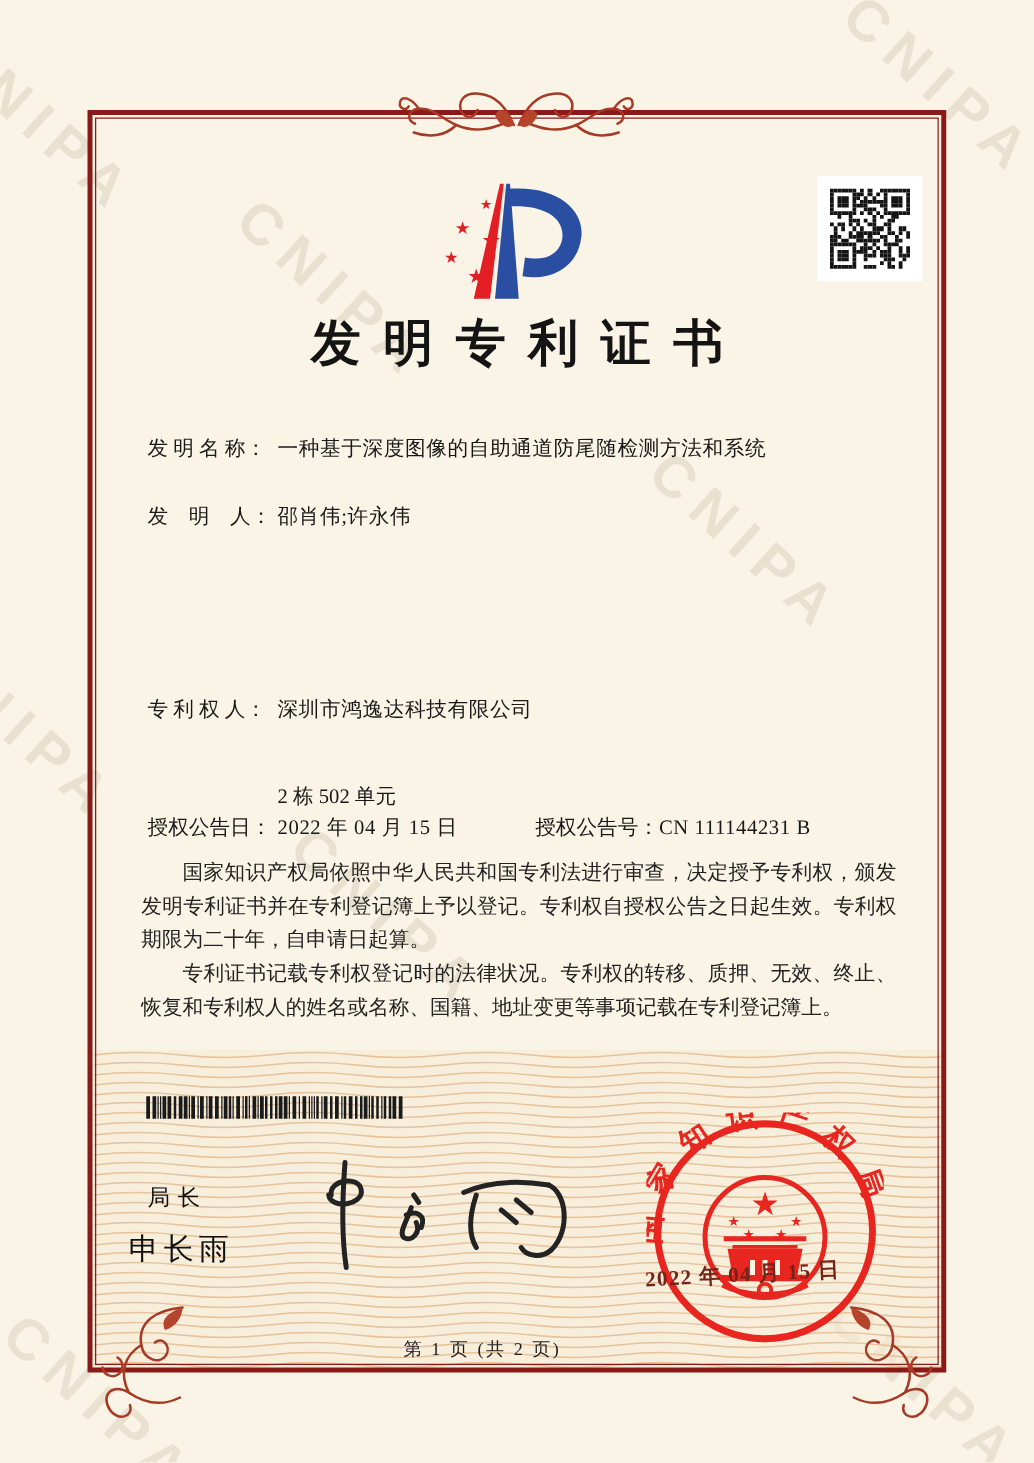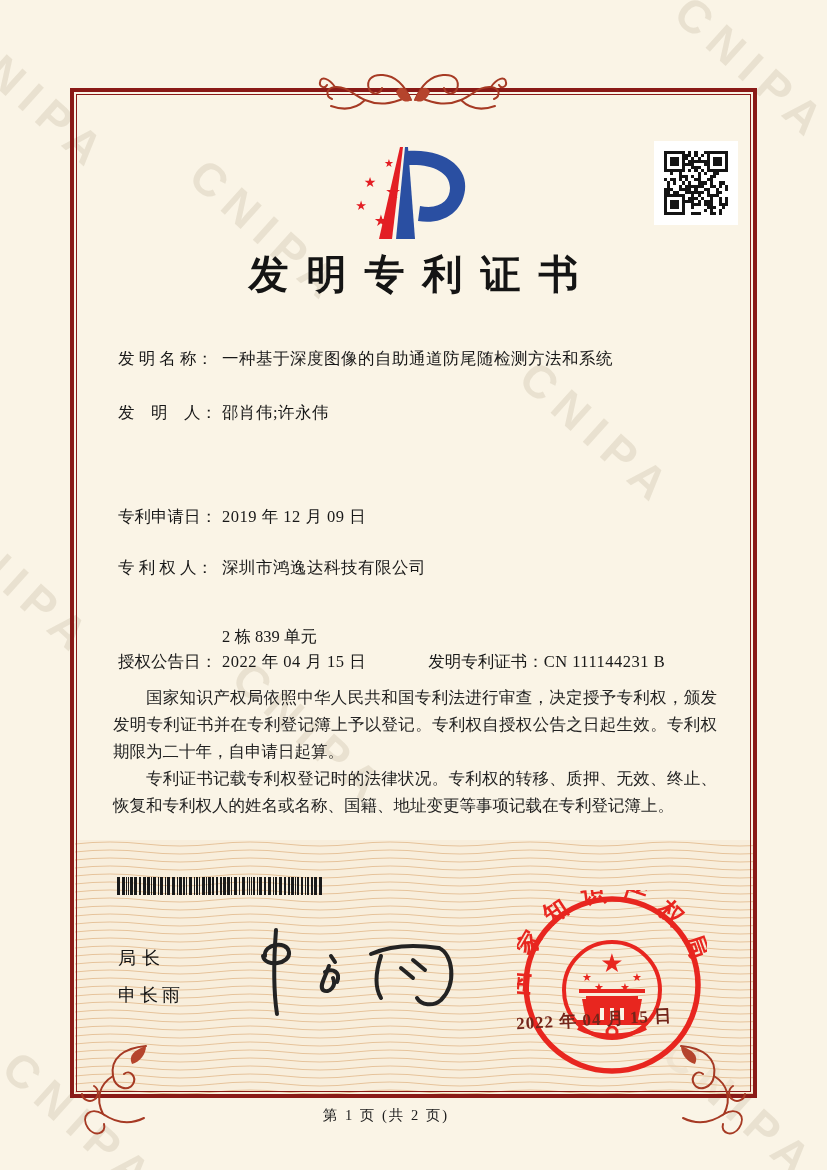--- a/index.html
+++ b/index.html
@@ -44,37 +44,37 @@
   .grant2{margin-left:62px;}
 
   .body-text{position:absolute;left:113px;top:684px;width:604px;font-size:16.5px;
              line-height:27px;color:#222;text-align:justify;}
   .body-text p{margin:0;text-indent:2em;}
 
   .barcode{position:absolute;left:117px;top:877px;width:212px;height:18px;font-size:0;}
   .barcode i{display:inline-block;height:100%;background:#1a1a1a;vertical-align:top;}
 
   .issuer-role{position:absolute;left:118px;top:946px;font-size:18px;color:#111;letter-spacing:6px;}
-  .issuer-name{position:absolute;left:118px;top:983px;font-size:18px;color:#111;letter-spacing:4px;text-align:center;}
+  .issuer-name{position:absolute;left:103px;top:983px;font-size:24px;color:#111;letter-spacing:4px;text-align:center;}
 
   .signature{position:absolute;left:243px;top:926px;}
   .signature path{stroke:#232323;stroke-width:4;fill:none;stroke-linecap:round;stroke-linejoin:round;}
 
   .seal{position:absolute;left:517px;top:890px;}
   .seal .ring{stroke:#e8261f;stroke-width:5.5;fill:none;}
   .seal .em{fill:#e8261f;}
   .seal .emo{stroke:#e8261f;fill:none;}
   .seal text.ringtxt{font-size:24px;font-weight:bold;fill:#e8261f;letter-spacing:14px;}
   .seal text.star{font-family:"DejaVu Sans",sans-serif;fill:#e8261f;text-anchor:middle;}
 
   .seal-date{position:absolute;left:516px;top:1008px;width:160px;font-size:17px;font-weight:bold;
              color:#74251a;letter-spacing:1px;transform:rotate(-3deg);white-space:nowrap;}
 
   .page-num{position:absolute;left:70px;top:1070px;width:632px;text-align:center;
-            font-size:14.5px;color:#1c1c1c;letter-spacing:2px;margin-top:36px;}
+            font-size:14.5px;color:#1c1c1c;letter-spacing:2px;}
 
   .cont-box{position:absolute;left:324px;top:1104px;width:152px;height:36px;background:#ffffff;
             display:flex;align-items:center;justify-content:center;}
   .cont-box span{font-size:15px;color:#111;letter-spacing:1px;}
 </style>
 </head>
 <body>
 
 <div class="page">
 
@@ -597,29 +597,26 @@
   </div>
 
   <div class="doc-title">发明专利证书</div>
 
   <div class="field" style="top:348px">
     <span class="flabel">发 明 名 称：</span><span class="fvalue">一种基于深度图像的自助通道防尾随检测方法和系统</span>
   </div>
   <div class="field" style="top:402px">
     <span class="flabel">发　明　人：</span><span class="fvalue">邵肖伟;许永伟</span>
   </div>
-  <div class="field" style="top:506px">
-    <span class="flabel">专利申请日：</span><span class="fvalue">2019 年 12 月 09 日</span>
-  </div>
   <div class="field" style="top:557px">
     <span class="flabel">专 利 权 人：</span><span class="fvalue">深圳市鸿逸达科技有限公司</span>
   </div>
-  <div class="addr2">2 栋 839 单元</div>
+  <div class="addr2">2 栋 502 单元</div>
   <div class="field" style="top:651px">
-    <span class="flabel">授权公告日：</span><span class="fvalue">2022 年 04 月 15 日</span><span class="grant2">发明专利证书：</span><span class="fvalue">CN 111144231 B</span>
+    <span class="flabel">授权公告日：</span><span class="fvalue">2022 年 04 月 15 日</span><span class="grant2">授权公告号：</span><span class="fvalue">CN 111144231 B</span>
   </div>
 
   <div class="body-text">
     <p>国家知识产权局依照中华人民共和国专利法进行审查，决定授予专利权，颁发发明专利证书并在专利登记簿上予以登记。专利权自授权公告之日起生效。专利权期限为二十年，自申请日起算。</p>
     <p>专利证书记载专利权登记时的法律状况。专利权的转移、质押、无效、终止、恢复和专利权人的姓名或名称、国籍、地址变更等事项记载在专利登记簿上。</p>
   </div>
 
   <div class="barcode"><i style="width: 3px; margin-right: 2px;"></i><i style="width: 3px; margin-right: 1px;"></i><i style="width: 1px; margin-right: 1px;"></i><i style="width: 1px; margin-right: 1px;"></i><i style="width: 3px; margin-right: 1px;"></i><i style="width: 3px; margin-right: 2px;"></i><i style="width: 2px; margin-right: 2px;"></i><i style="width: 3px; margin-right: 1px;"></i><i style="width: 3px; margin-right: 1px;"></i><i style="width: 1px; margin-right: 1px;"></i><i style="width: 3px; margin-right: 2px;"></i><i style="width: 1px; margin-right: 1px;"></i><i style="width: 3px; margin-right: 2px;"></i><i style="width: 1px; margin-right: 1px;"></i><i style="width: 3px; margin-right: 2px;"></i><i style="width: 3px; margin-right: 2px;"></i><i style="width: 1px; margin-right: 1px;"></i><i style="width: 3px; margin-right: 1px;"></i><i style="width: 2px; margin-right: 1px;"></i><i style="width: 1px; margin-right: 2px;"></i><i style="width: 3px; margin-right: 2px;"></i><i style="width: 1px; margin-right: 1px;"></i><i style="width: 2px; margin-right: 1px;"></i><i style="width: 1px; margin-right: 2px;"></i><i style="width: 3px; margin-right: 1px;"></i><i style="width: 1px; margin-right: 1px;"></i><i style="width: 3px; margin-right: 1px;"></i><i style="width: 2px; margin-right: 2px;"></i><i style="width: 2px; margin-right: 2px;"></i><i style="width: 2px; margin-right: 1px;"></i><i style="width: 3px; margin-right: 1px;"></i><i style="width: 3px; margin-right: 1px;"></i><i style="width: 1px; margin-right: 2px;"></i><i style="width: 3px; margin-right: 2px;"></i><i style="width: 1px; margin-right: 2px;"></i><i style="width: 3px; margin-right: 2px;"></i><i style="width: 1px; margin-right: 1px;"></i><i style="width: 1px; margin-right: 1px;"></i><i style="width: 1px; margin-right: 1px;"></i><i style="width: 2px; margin-right: 2px;"></i><i style="width: 1px; margin-right: 1px;"></i><i style="width: 3px; margin-right: 2px;"></i><i style="width: 2px; margin-right: 2px;"></i><i style="width: 3px; margin-right: 2px;"></i><i style="width: 1px; margin-right: 1px;"></i><i style="width: 2px; margin-right: 2px;"></i><i style="width: 3px; margin-right: 2px;"></i><i style="width: 2px; margin-right: 2px;"></i><i style="width: 2px; margin-right: 1px;"></i><i style="width: 3px; margin-right: 1px;"></i><i style="width: 1px; margin-right: 1px;"></i><i style="width: 2px; margin-right: 2px;"></i><i style="width: 2px; margin-right: 2px;"></i><i style="width: 1px; margin-right: 1px;"></i><i style="width: 2px; margin-right: 2px;"></i><i style="width: 2px; margin-right: 1px;"></i><i style="width: 3px; margin-right: 2px;"></i><i style="width: 3px; margin-right: 1px;"></i></div>
 
   <div class="issuer-role">局长</div>

